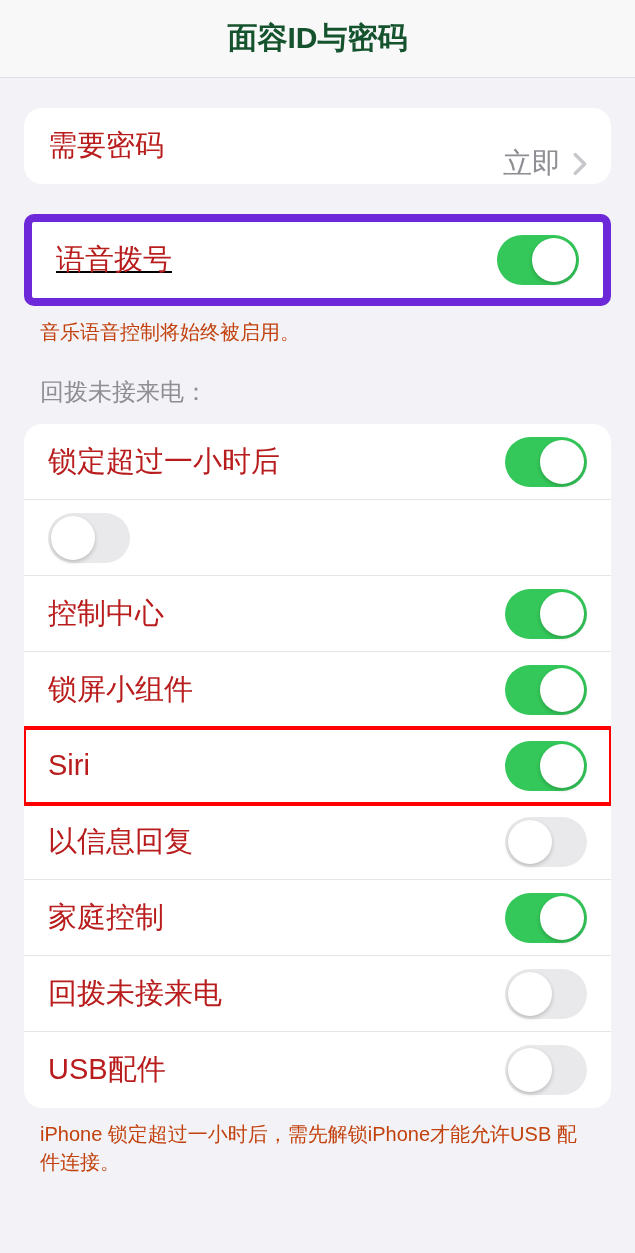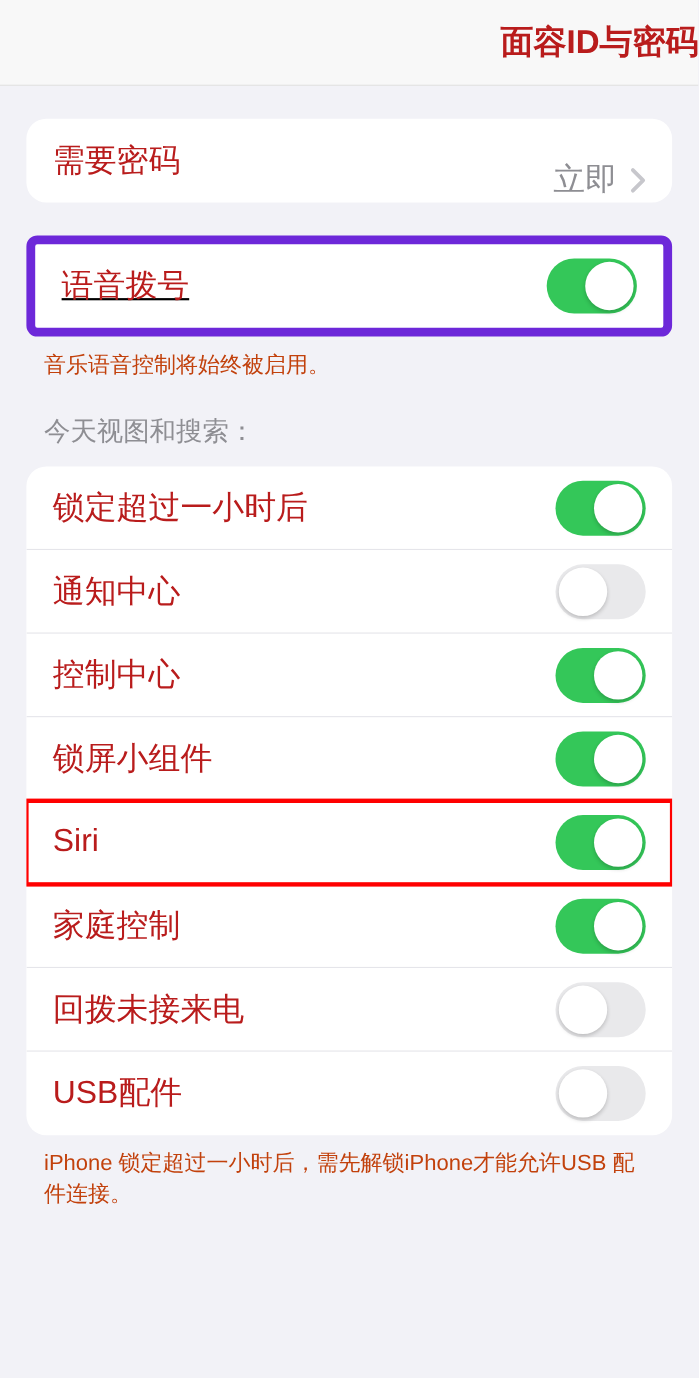--- a/index.html
+++ b/index.html
@@ -35,24 +35,24 @@
       display: inline-flex;
     }
     .back-chevron svg {
       width: 20px;
       height: 34px;
     }
     .title {
       position: absolute;
       left: 0;
       right: 0;
-      text-align: right;
+      text-align: center;
       font-size: 30px;
       font-weight: 600;
-      color: #b91c1c;
+      color: #14532d;
       pointer-events: none;
     }
     .content {
       padding: 0;
     }
     .group {
       background: #fff;
       border-radius: 18px;
       margin: 30px 24px 0 24px;
       overflow: hidden;
@@ -169,31 +169,30 @@
   <div class="group highlighted">
     <div class="row">
       <span class="row-label">语音拨号</span>
       <div class="toggle on">
         <div class="toggle-knob"></div>
       </div>
     </div>
   </div>
   <div class="footer-text">音乐语音控制将始终被启用。</div>
 
-  <div class="section-header">今天视图和搜索：</div>
+  <div class="section-header">回拨未接来电：</div>
 
   <div class="group group2" id="lock-access-group">
       <div class="row">
         <span class="row-label">锁定超过一小时后</span>
         <div class="toggle on">
           <div class="toggle-knob"></div>
         </div>
       </div>
       <div class="row">
-        <span class="row-label">通知中心</span>
         <div class="toggle off">
           <div class="toggle-knob"></div>
         </div>
       </div>
       <div class="row">
         <span class="row-label">控制中心</span>
         <div class="toggle on">
           <div class="toggle-knob"></div>
         </div>
       </div>
@@ -203,20 +202,26 @@
           <div class="toggle-knob"></div>
         </div>
       </div>
       <div class="row highlighted">
         <span class="row-label">Siri</span>
         <div class="toggle on">
           <div class="toggle-knob"></div>
         </div>
       </div>
       <div class="row">
+        <span class="row-label">以信息回复</span>
+        <div class="toggle off">
+          <div class="toggle-knob"></div>
+        </div>
+      </div>
+      <div class="row">
         <span class="row-label">家庭控制</span>
         <div class="toggle on">
           <div class="toggle-knob"></div>
         </div>
       </div>
       <div class="row">
         <span class="row-label">回拨未接来电</span>
         <div class="toggle off">
           <div class="toggle-knob"></div>
         </div>

